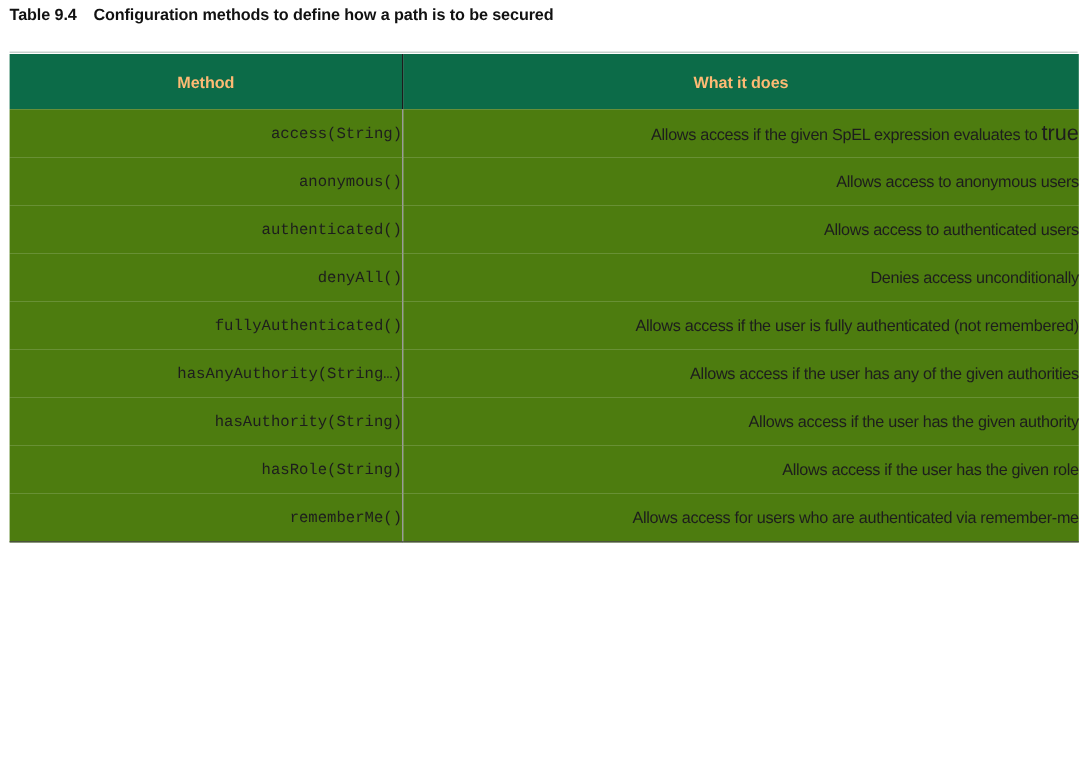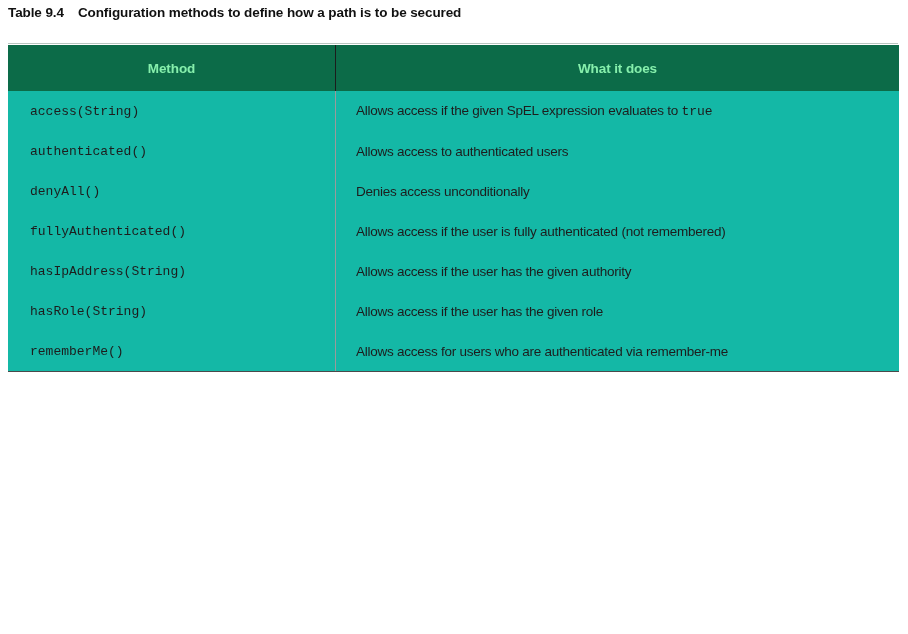--- a/index.html
+++ b/index.html
@@ -53,21 +53,21 @@
 
   table.data-table {
     width: 890px;
     border-collapse: collapse;
     table-layout: fixed;
   }
 
   
   thead tr.header-row th {
     background: #0c6b48;
-    color: #86efac;
+    color: #fdba74;
     font-family: "Liberation Sans", sans-serif;
     font-weight: bold;
     font-size: 13.5px;
     letter-spacing: -0.1px;
     height: 46px;
     vertical-align: middle;
     text-align: center;
     padding: 0;
     border: 0;
   }
@@ -81,21 +81,22 @@
   thead tr.header-row th .hdr-label {
     display: block;
   }
 
   
   tbody tr.data-row td {
     height: 40px;
     padding: 0;
     vertical-align: middle;
     border: 0;
-    background: #14b8a6;
+    background: #4d7c0f;
+    text-align: right;
   }
   tbody tr.data-row td.cell-method {
     width: 327px;
     border-right: 1px solid #9a9a9a;
     font-family: "Liberation Mono", "DejaVu Sans Mono", monospace;
     font-size: 13px;
     color: #1d1d1d;
     padding-left: 22px;
     letter-spacing: 0px;
     white-space: nowrap;
@@ -111,22 +112,22 @@
   }
   tbody tr.data-row:last-child td {
     border-bottom: 1.5px solid #4a4a4a;
   }
   tbody tr.data-row:last-child td.cell-method {
     border-right: 1px solid #9a9a9a;
   }
 
   
   .code-inline {
-    font-family: Liberation Mono, monospace;
-    font-size: 13px;
+    font-family: Liberation Sans, sans-serif;
+    font-size: 18px;
     letter-spacing: 0px;
     color: #1d1d1d;
   }
 
   
   .top-hairline {
     position: absolute;
     left: 8px;
     top: 43px;
     width: 890px;
@@ -156,33 +157,41 @@
             <span class="hdr-label">What it does</span>
           </th>
         </tr>
       </thead>
       <tbody id="table-body">
           <tr class="data-row">
             <td class="cell-method">access(String)</td>
             <td class="cell-desc"><span>Allows access if the given SpEL expression evaluates to </span><span class="code-inline">true</span></td>
           </tr>
           <tr class="data-row">
+            <td class="cell-method">anonymous()</td>
+            <td class="cell-desc">Allows access to anonymous users</td>
+          </tr>
+          <tr class="data-row">
             <td class="cell-method">authenticated()</td>
             <td class="cell-desc">Allows access to authenticated users</td>
           </tr>
           <tr class="data-row">
             <td class="cell-method">denyAll()</td>
             <td class="cell-desc">Denies access unconditionally</td>
           </tr>
           <tr class="data-row">
             <td class="cell-method">fullyAuthenticated()</td>
             <td class="cell-desc">Allows access if the user is fully authenticated (not remembered)</td>
           </tr>
           <tr class="data-row">
-            <td class="cell-method">hasIpAddress(String)</td>
+            <td class="cell-method">hasAnyAuthority(String…)</td>
+            <td class="cell-desc">Allows access if the user has any of the given authorities</td>
+          </tr>
+          <tr class="data-row">
+            <td class="cell-method">hasAuthority(String)</td>
             <td class="cell-desc">Allows access if the user has the given authority</td>
           </tr>
           <tr class="data-row">
             <td class="cell-method">hasRole(String)</td>
             <td class="cell-desc">Allows access if the user has the given role</td>
           </tr>
           <tr class="data-row">
             <td class="cell-method">rememberMe()</td>
             <td class="cell-desc">Allows access for users who are authenticated via remember-me</td>
           </tr>

